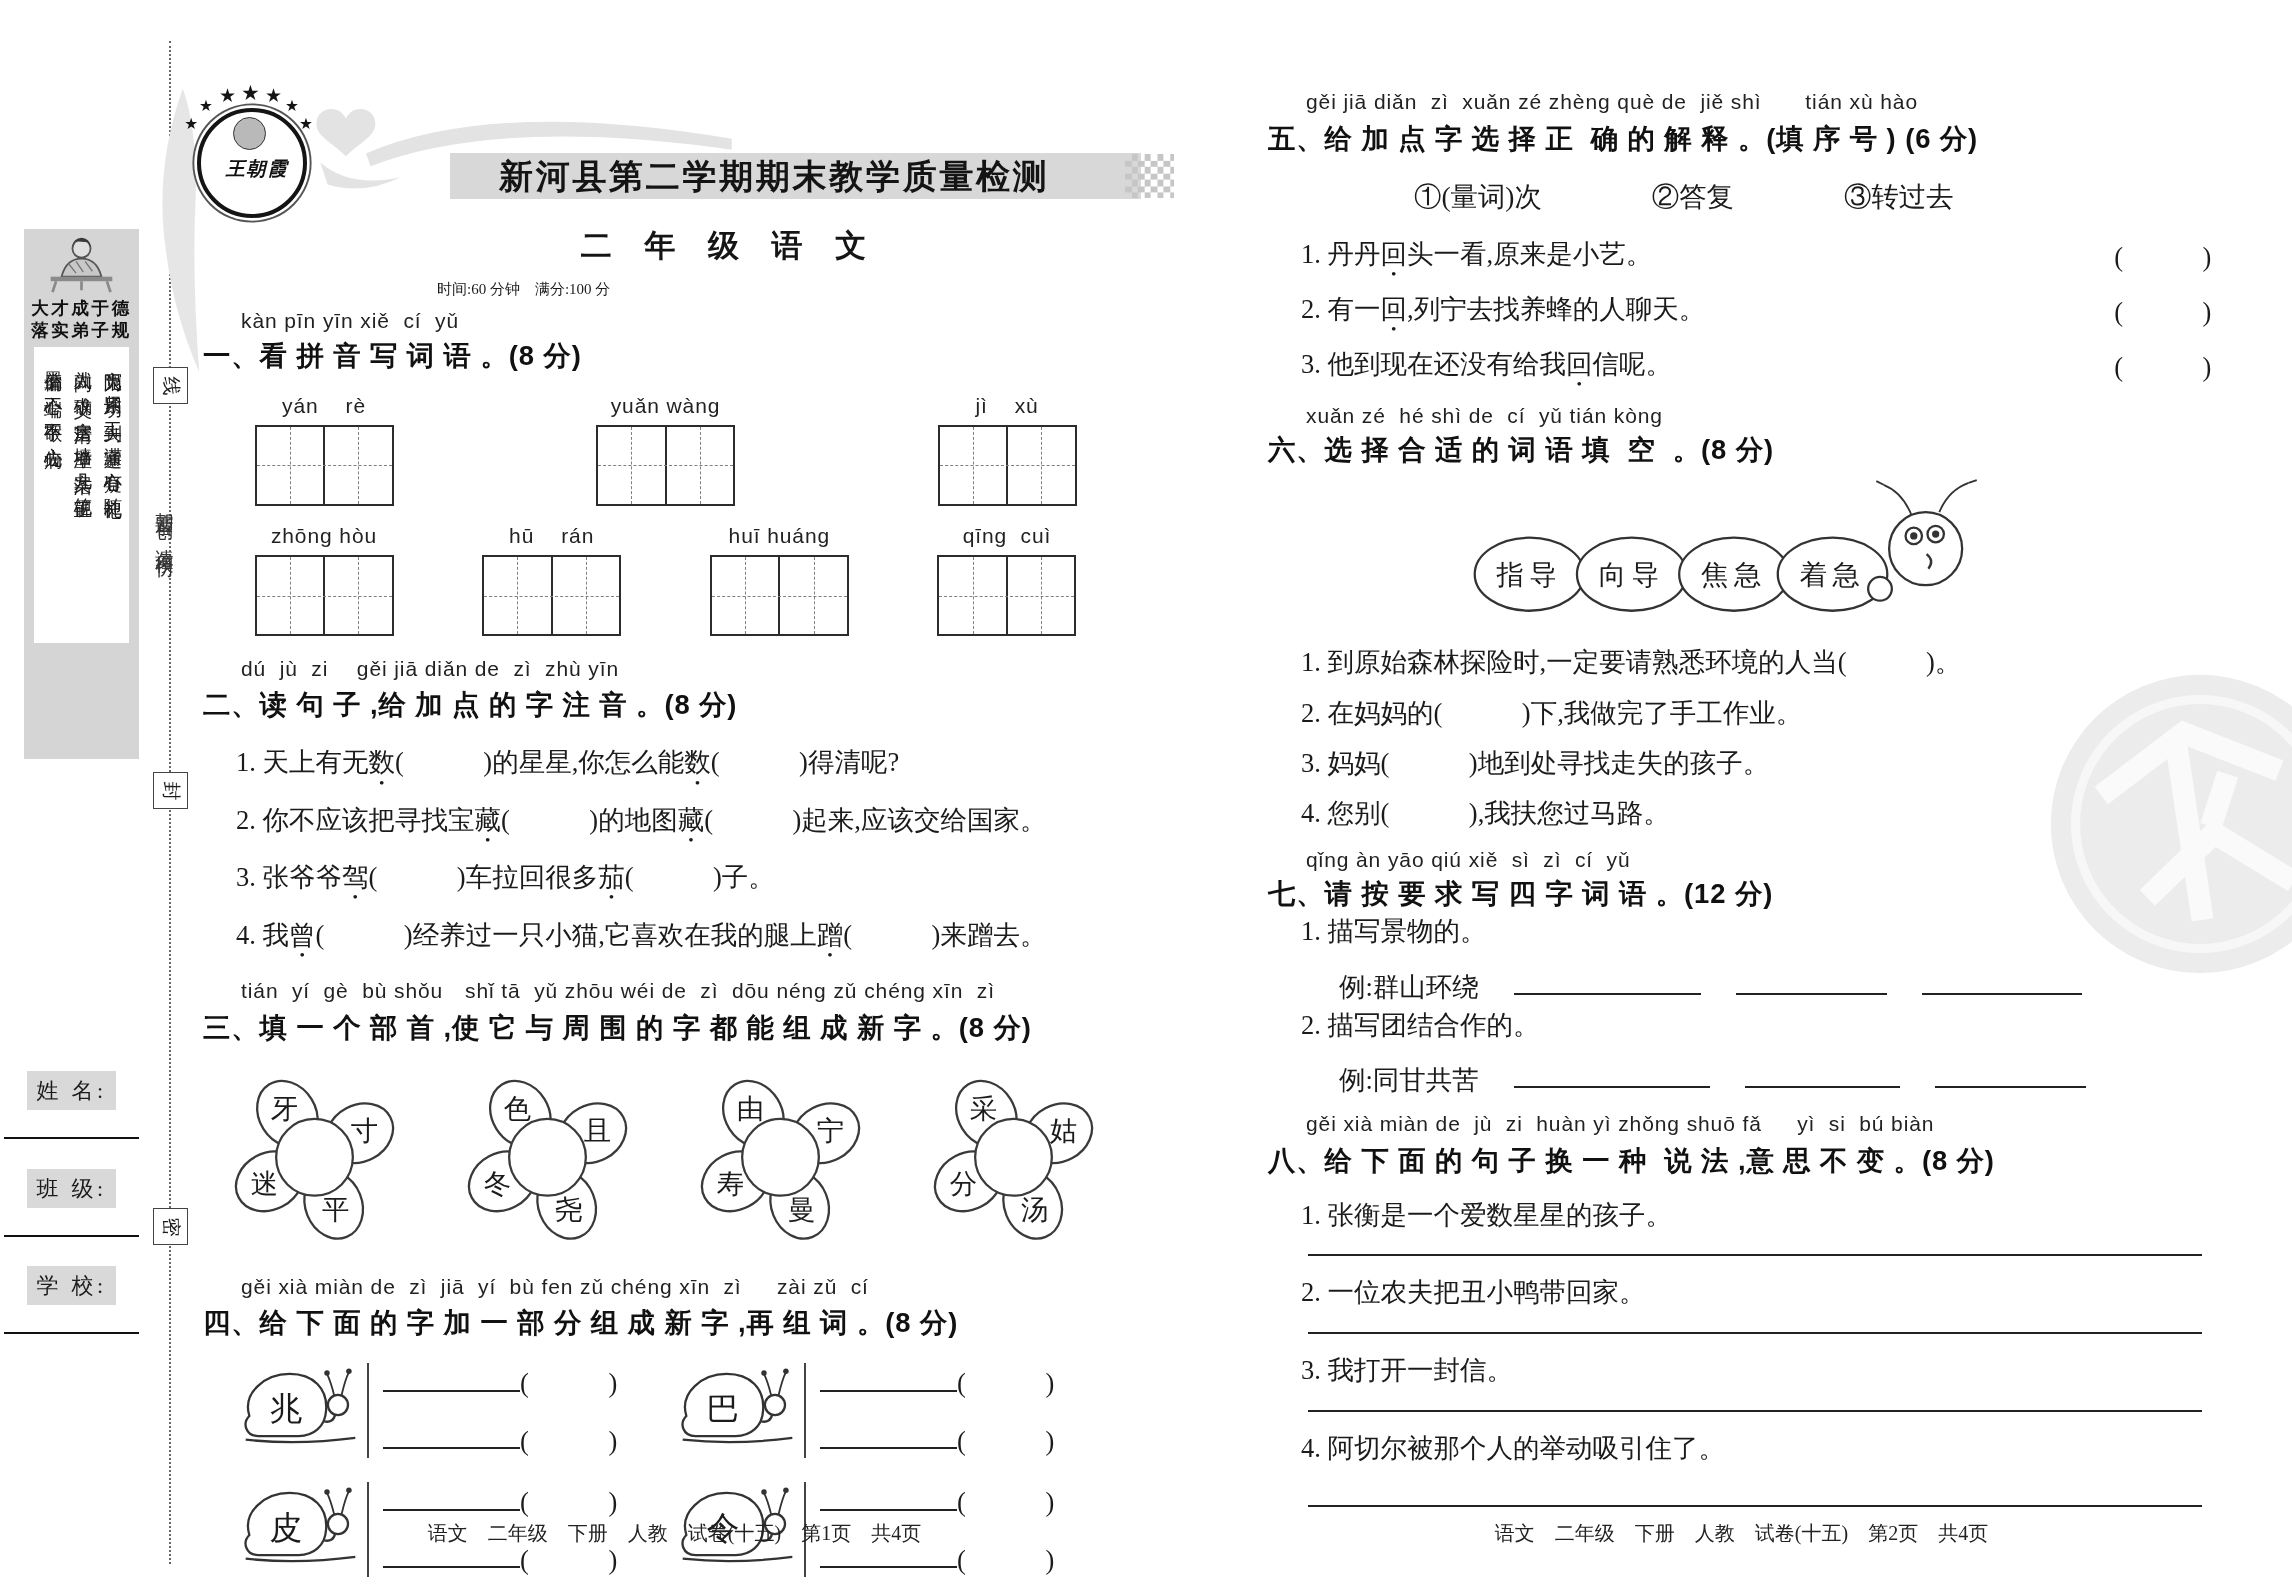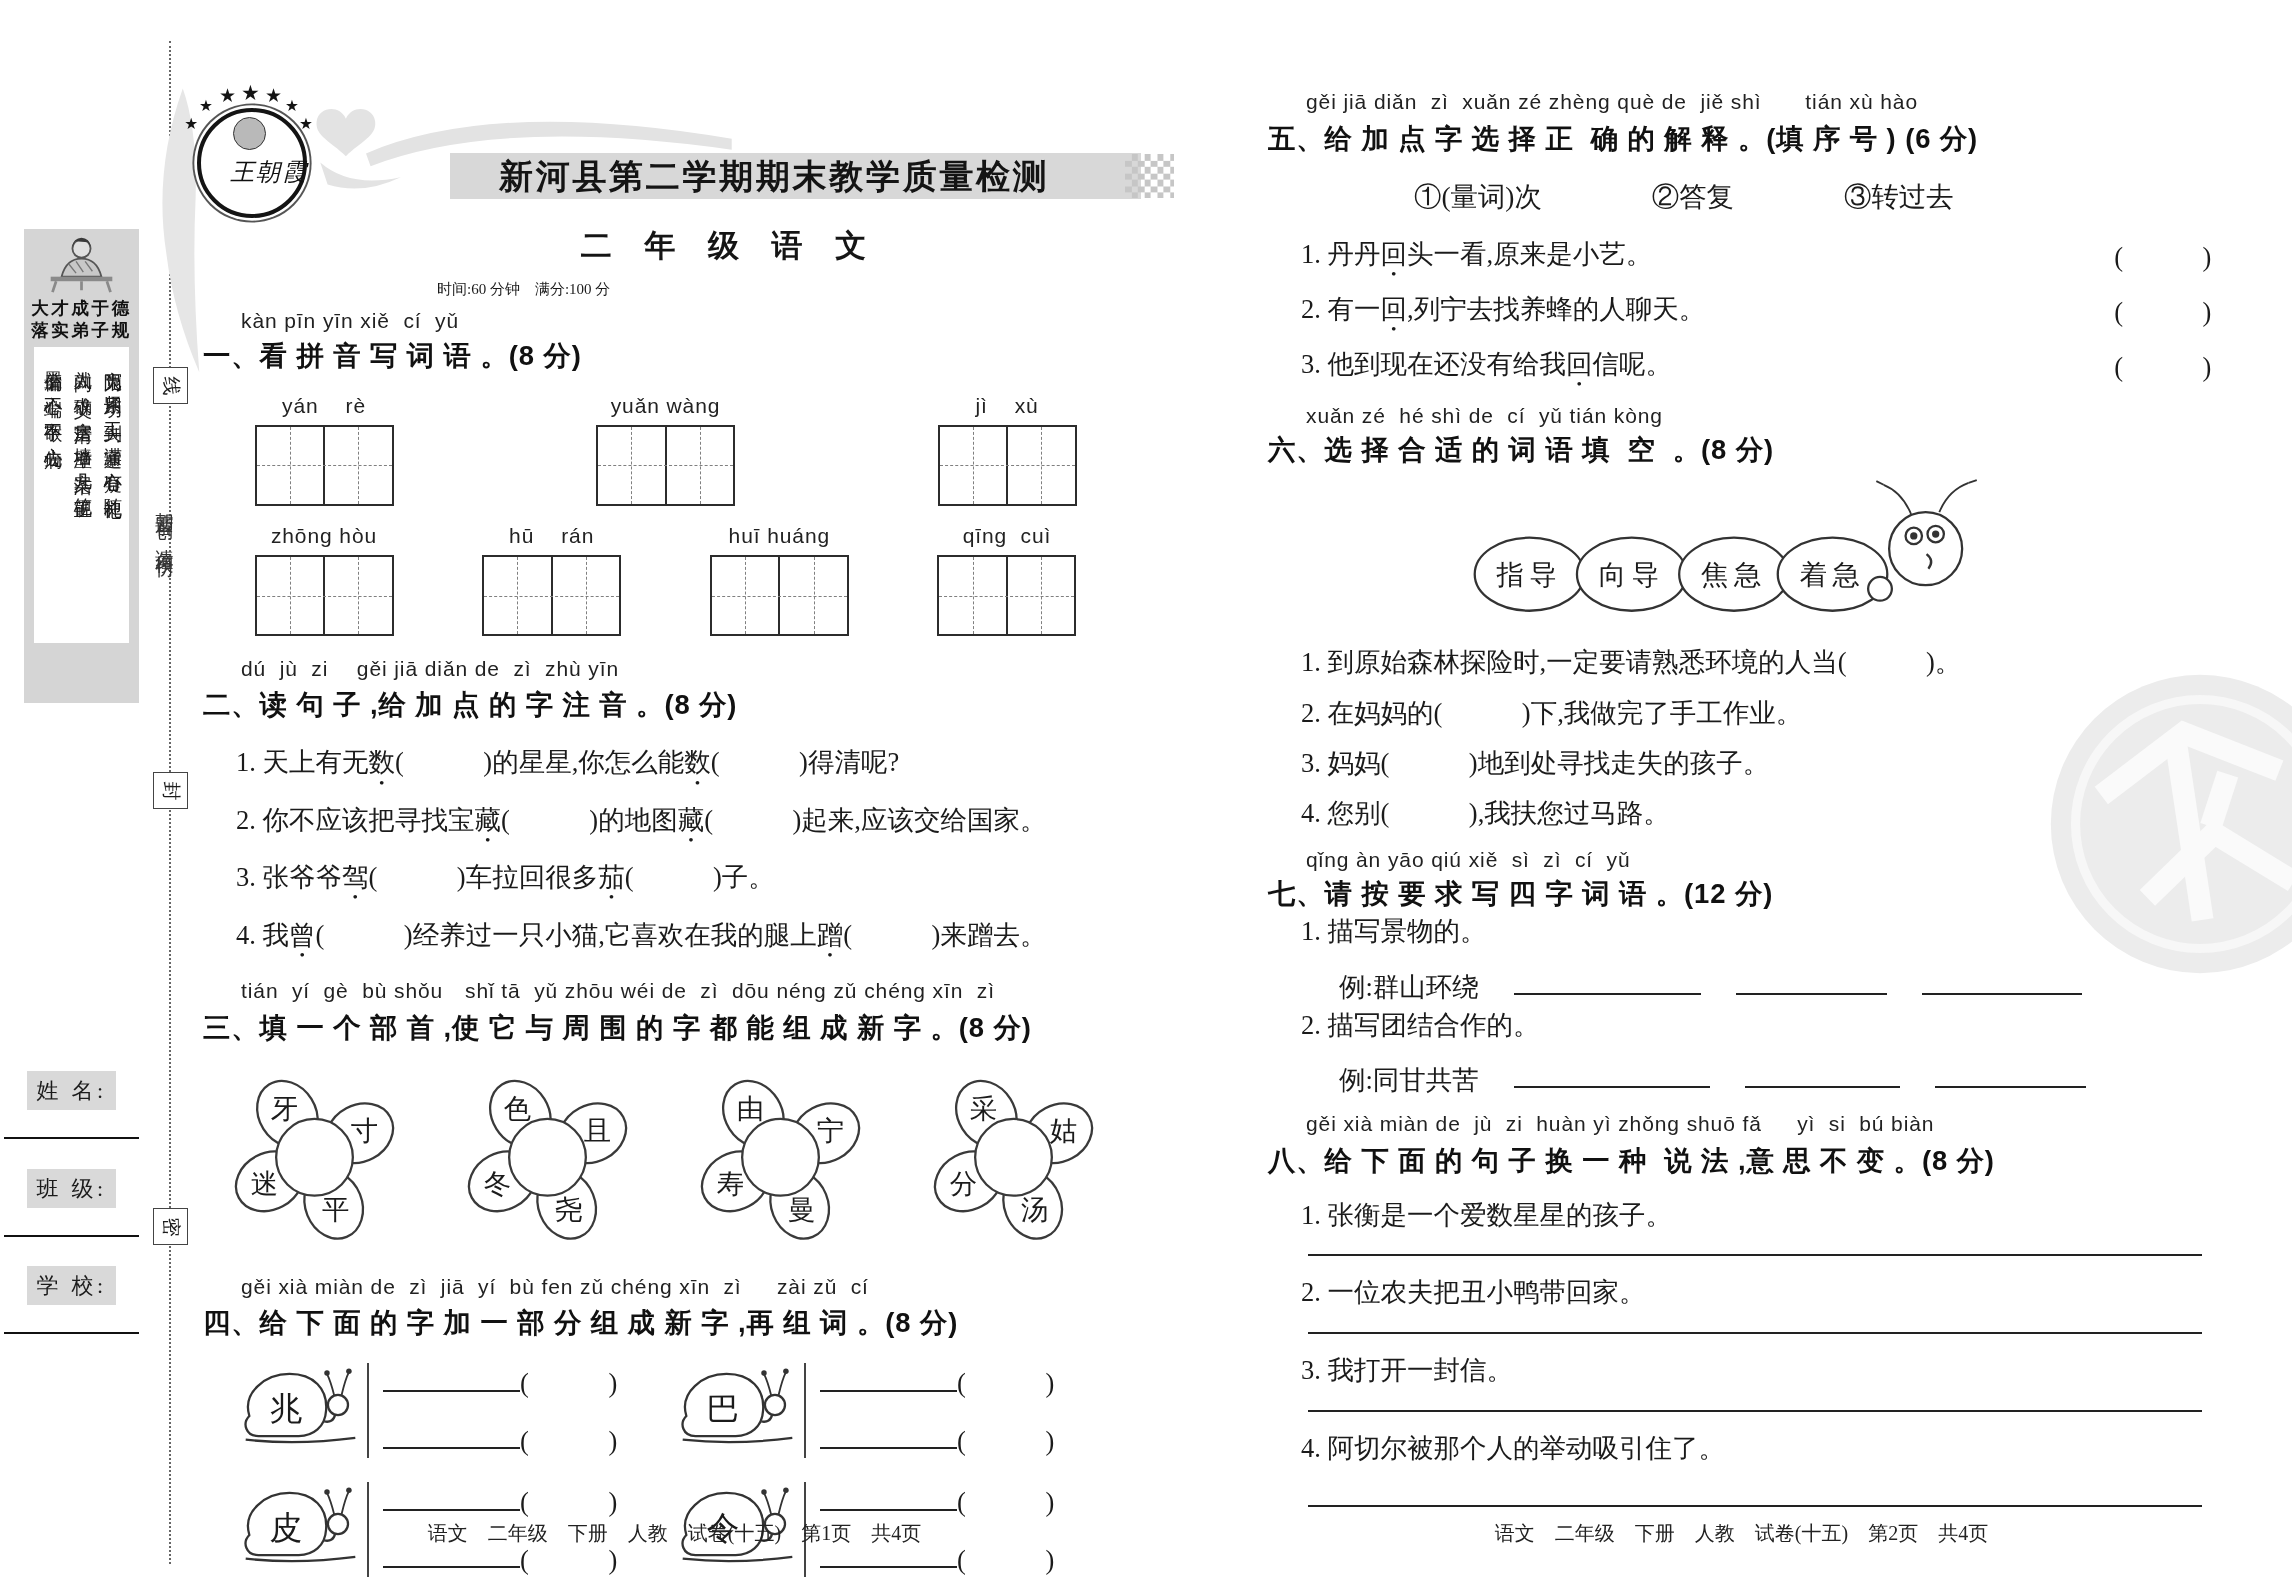--- a/index.html
+++ b/index.html
@@ -8,36 +8,36 @@
     font-family:"Liberation Serif","DejaVu Serif",serif;color:#1b1b1b;
   }
   .sans{font-family:"Liberation Sans","DejaVu Sans",sans-serif;}
   
   .binding-line{position:absolute;left:169px;top:41px;bottom:27.4px;border-left:2.7px dotted #666;}
   .bind-box{position:absolute;left:153px;width:33px;height:35px;border:1.8px solid #444;background:#fff;
     display:flex;align-items:center;justify-content:center;font-size:19px;transform:rotate(0deg);}
   .bind-box span{display:inline-block;transform:rotate(90deg);}
   .brand-note{position:absolute;left:152px;writing-mode:vertical-rl;font-size:18.3px;letter-spacing:3.7px;color:#333;}
   
-  .sidebar{position:absolute;left:24px;top:229px;width:115px;height:474px;background:#d5d5d5;text-align:center;}
+  .sidebar{position:absolute;left:24px;top:229px;width:115px;height:530px;background:#d5d5d5;text-align:center;}
   .motto{font-weight:bold;font-size:17.4px;letter-spacing:2.7px;line-height:22px;color:#111;}
   .verse-box{background:#fff;width:95px;height:296px;margin:6.4px auto 0;padding:9.1px 1.8px;box-sizing:border-box;
     writing-mode:vertical-rl;font-size:18.3px;line-height:29px;letter-spacing:1.8px;text-align:start;display:inline-block;}
   .verse-box div{margin:0 0.9px;}
   
   .nf{position:absolute;left:27.4px;width:137px;}
   .nf-box{display:inline-block;background:#d9d9d9;padding:4.6px 9.1px;font-size:22px;letter-spacing:3.7px;}
   .nf-line{position:absolute;left:-23px;top:66px;width:135px;border-top:2.3px solid #111;}
   
   .logo{position:absolute;left:188px;top:88px;width:130px;height:137px;}
   .logo-circle{position:absolute;left:9.1px;top:20px;width:102px;height:102px;border-radius:50%;
     border:4.6px solid #141414;background:#fff;box-shadow:0 0 0 2.7px #fff,0 0 0 4.6px #555;}
   .logo-star{position:absolute;font-size:15.5px;color:#141414;}
   .logo-portrait{position:absolute;left:45px;top:29px;width:31px;height:31px;border-radius:50%;background:#b9b9b9;border:1.8px solid #333;}
-  .logo-name{position:absolute;left:16px;top:68px;width:130px;text-align:center;font-size:24px;font-weight:normal;
+  .logo-name{position:absolute;left:4px;top:68px;width:130px;text-align:center;font-size:19px;font-weight:bold;
     font-style:italic;letter-spacing:1.8px;color:#101010;}
   .deco{position:absolute;}
   
   .banner{position:absolute;left:450px;top:153px;width:691px;height:46px;background:#d8d8d8;}
   .banner-text{font-weight:bold;font-size:34px;letter-spacing:2.7px;line-height:46px;padding-left:49px;color:#141414;white-space:pre;}
   .checker{position:absolute;right:-33px;top:0.9px;width:49px;height:44px;
     background-image:conic-gradient(#c6c6c6 25%,transparent 0 50%,#c6c6c6 0 75%,transparent 0);background-size:12.8px 12.8px;}
   .grade-title{position:absolute;left:437px;top:216px;width:585px;text-align:center;font-weight:bold;
     font-size:31px;letter-spacing:12px;color:#151515;margin-top:9px;}
   .meta-line{position:absolute;left:437px;top:280px;width:585px;text-align:left;font-size:15px;white-space:pre;}

